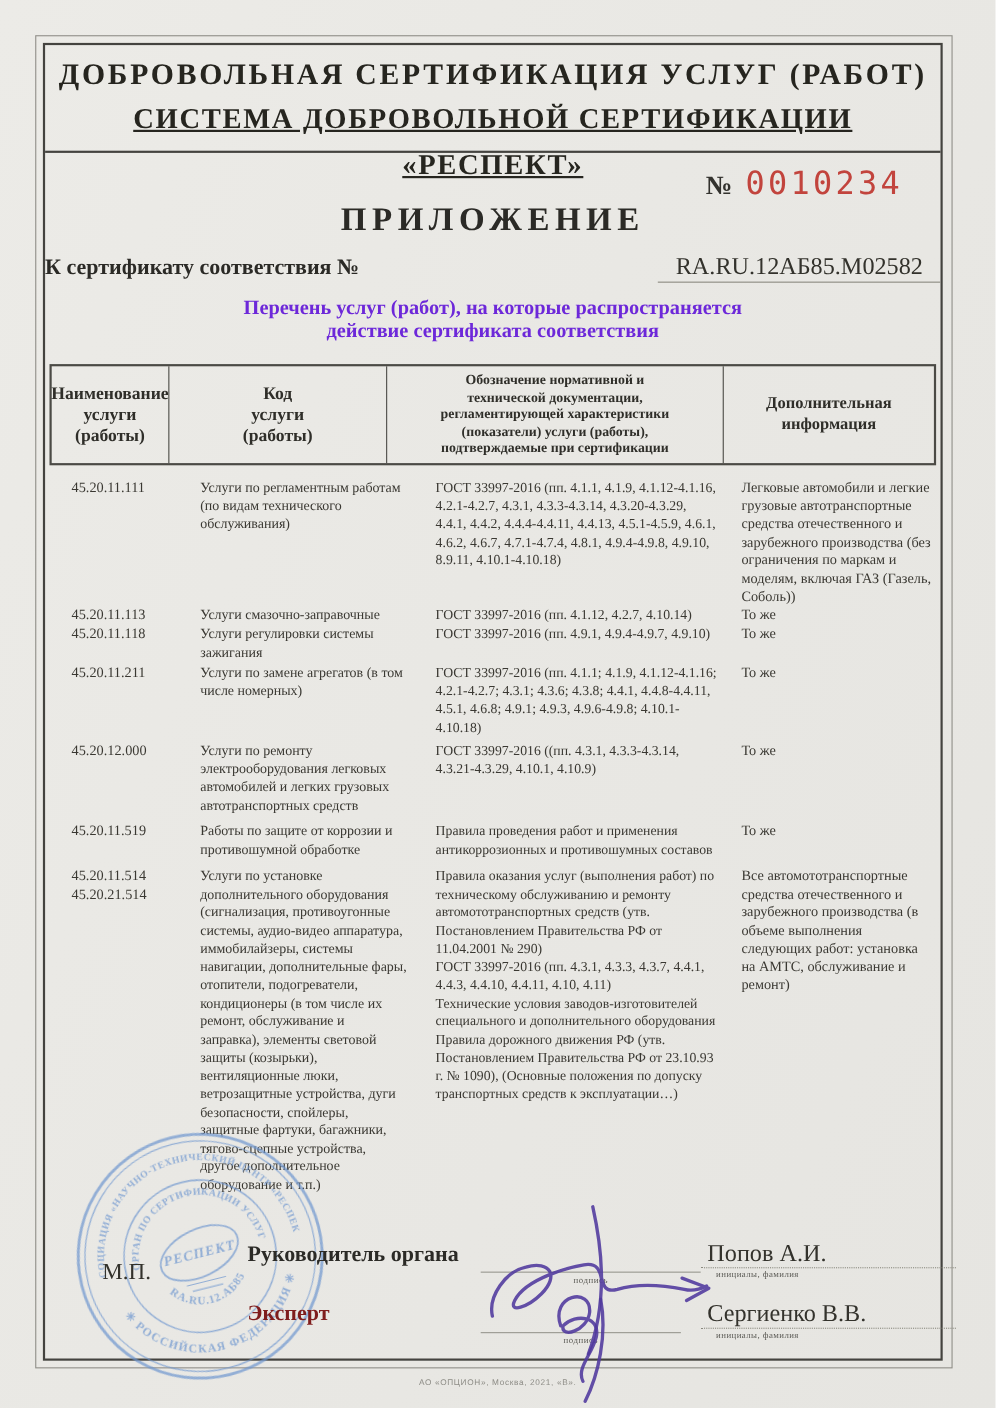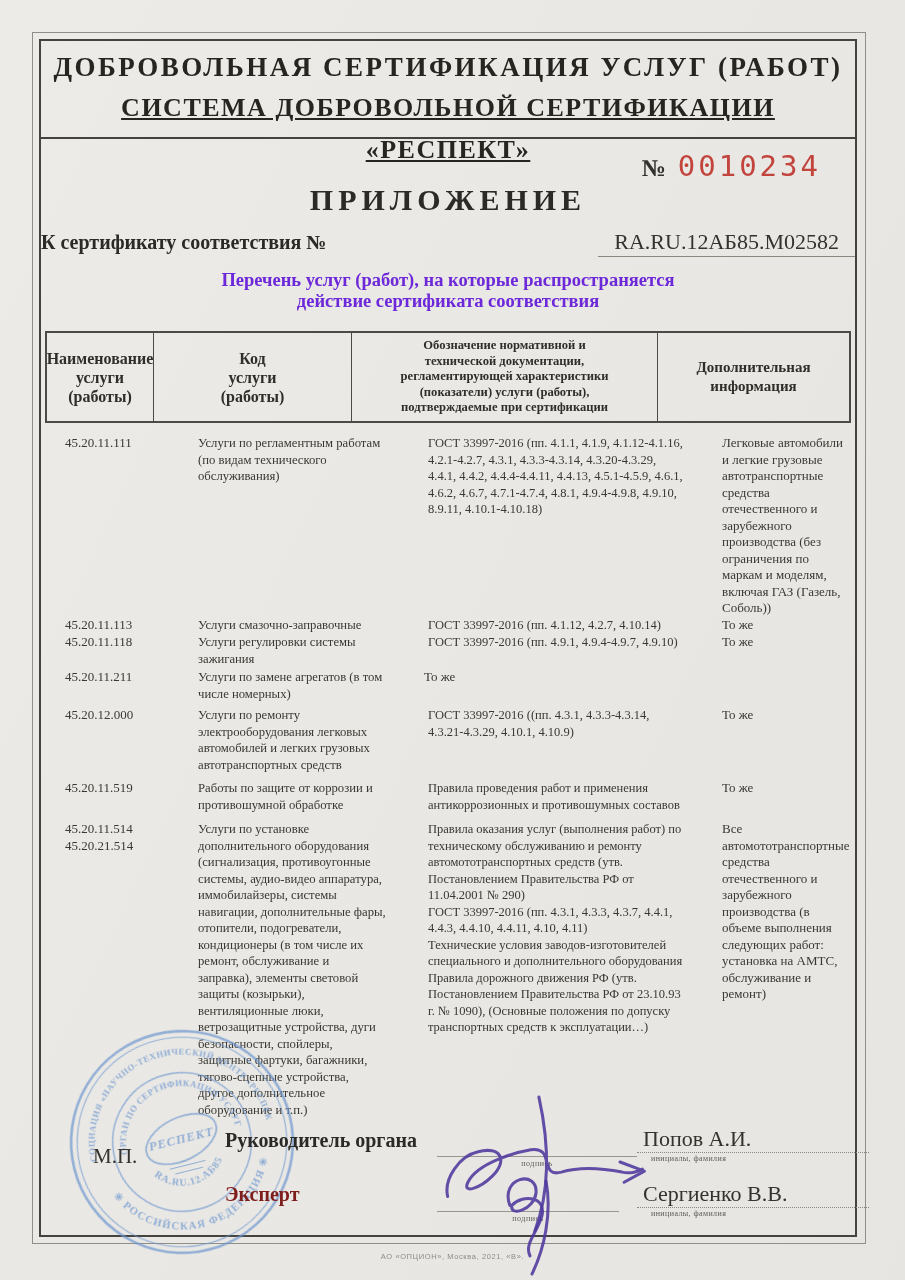--- a/index.html
+++ b/index.html
@@ -28,21 +28,21 @@
   
   .table{margin:19px 4px 0 4px;}
   .thead{display:grid;grid-template-columns:107px 198px 306px 1fr;border:2px solid #4b4a45;}
   .th{border-right:1.5px solid #4b4a45;display:flex;align-items:center;justify-content:center;
       text-align:center;font-weight:bold;height:88px;color:#2f2e29;}
   .th:last-child{border-right:none;}
   .th1,.th2{font-size:16px;line-height:19px;}
   .th3{font-size:12.6px;line-height:15.5px;}
   .th4{font-size:15px;line-height:19px;}
   .tbody{padding-top:12px;}
-  .trow{display:grid;grid-template-columns:107px 222px 282px 1fr;font-size:13px;line-height:16.5px;color:#3a3832;gap:16px;}
+  .trow{display:grid;grid-template-columns:107px 222px 282px 1fr;font-size:13px;line-height:16.5px;color:#3a3832;}
   .td{padding-right:4px;}
   .c1{padding-left:20px;}
   .c2{padding-left:30px;font-size:12.7px;}
   .c3{padding-left:22px;font-size:12.5px;}
   .c4{padding-left:18px;}
   .r1{margin-top:0;}
   .r3{margin-top:1px;}
   .r4{margin-top:2px;}
   .r5{margin-top:5px;}
   .r6{margin-top:7px;}
@@ -133,20 +133,21 @@
       <div class="trow r3">
         <div class="td c1 pre">45.20.11.118</div>
         <div class="td c2 pre">Услуги регулировки системы зажигания</div>
         <div class="td c3 pre">ГОСТ 33997-2016 (пп. 4.9.1, 4.9.4-4.9.7, 4.9.10)</div>
         <div class="td c4 pre">То же</div>
       </div>
 
       <div class="trow r4">
         <div class="td c1 pre">45.20.11.211</div>
         <div class="td c2 pre">Услуги по замене агрегатов (в том числе номерных)</div>
+        <div class="td c3 pre">ГОСТ 33997-2016 (пп. 4.1.1; 4.1.9, 4.1.12-4.1.16; 4.2.1-4.2.7; 4.3.1; 4.3.6; 4.3.8; 4.4.1, 4.4.8-4.4.11, 4.5.1, 4.6.8; 4.9.1; 4.9.3, 4.9.6-4.9.8; 4.10.1-4.10.18)</div>
         <div class="td c4 pre">То же</div>
       </div>
 
       <div class="trow r5">
         <div class="td c1 pre">45.20.12.000</div>
         <div class="td c2 pre">Услуги по ремонту электрооборудования легковых автомобилей и легких грузовых автотранспортных средств</div>
         <div class="td c3 pre">ГОСТ 33997-2016 ((пп. 4.3.1, 4.3.3-4.3.14, 4.3.21-4.3.29, 4.10.1, 4.10.9)</div>
         <div class="td c4 pre">То же</div>
       </div>
 

